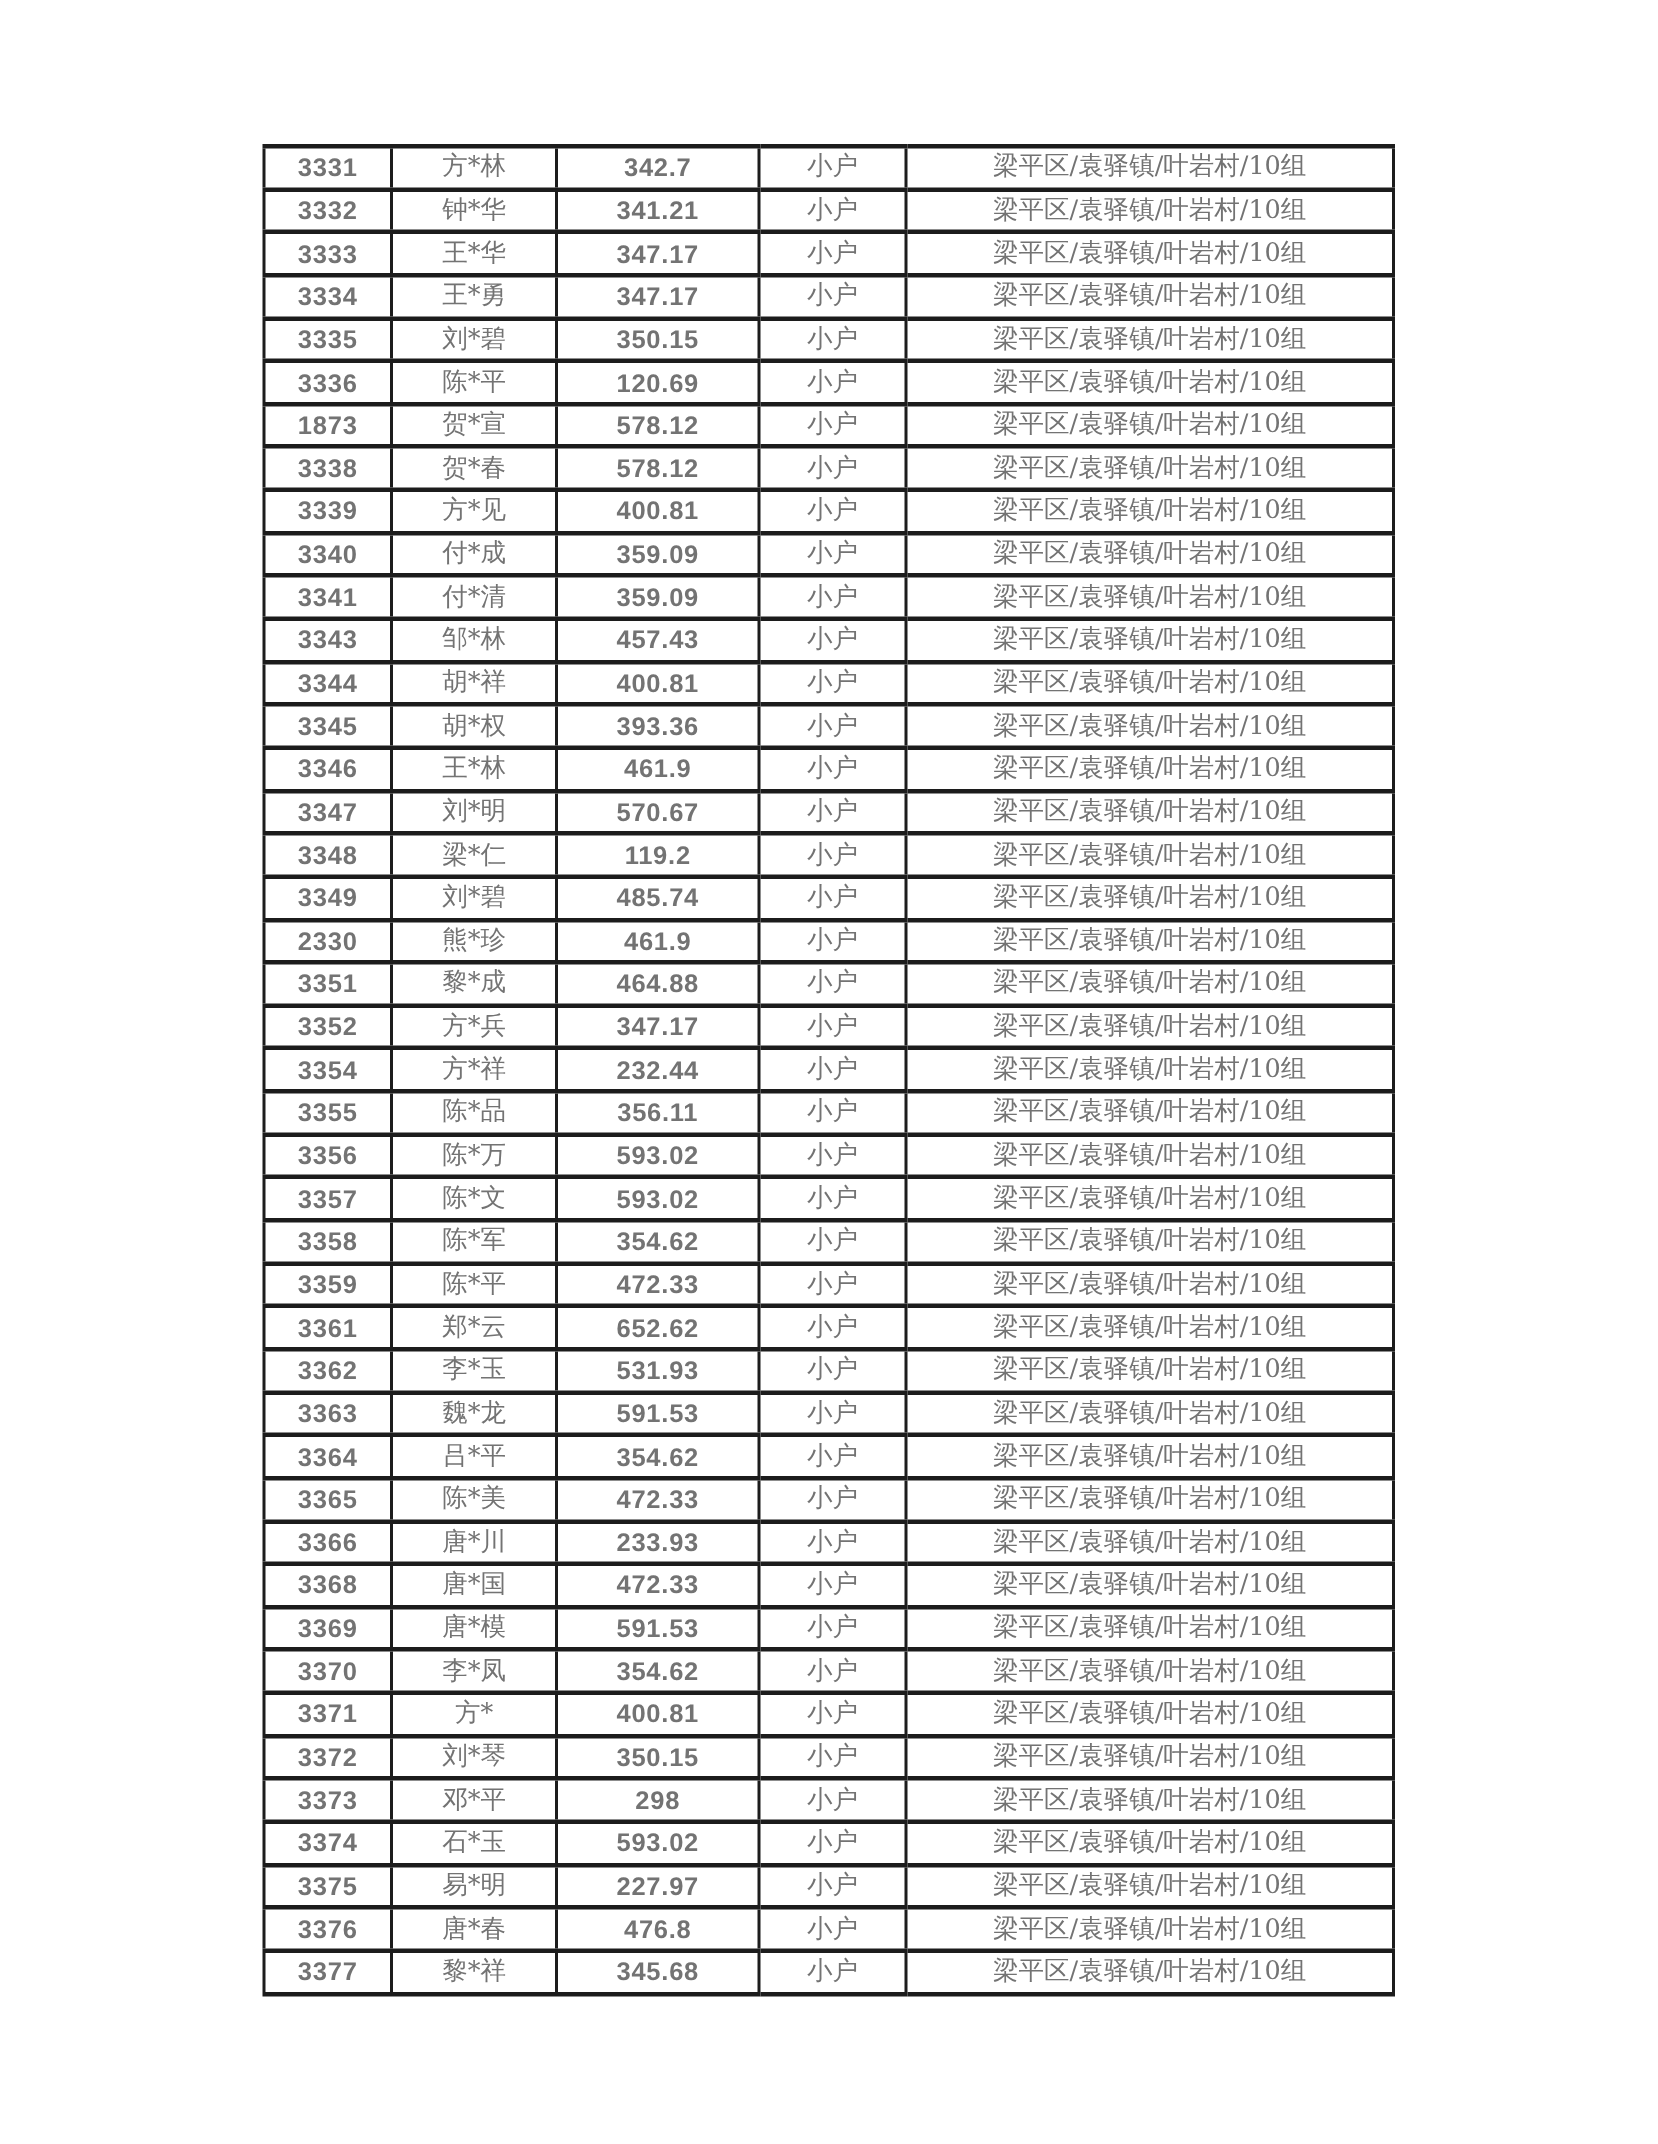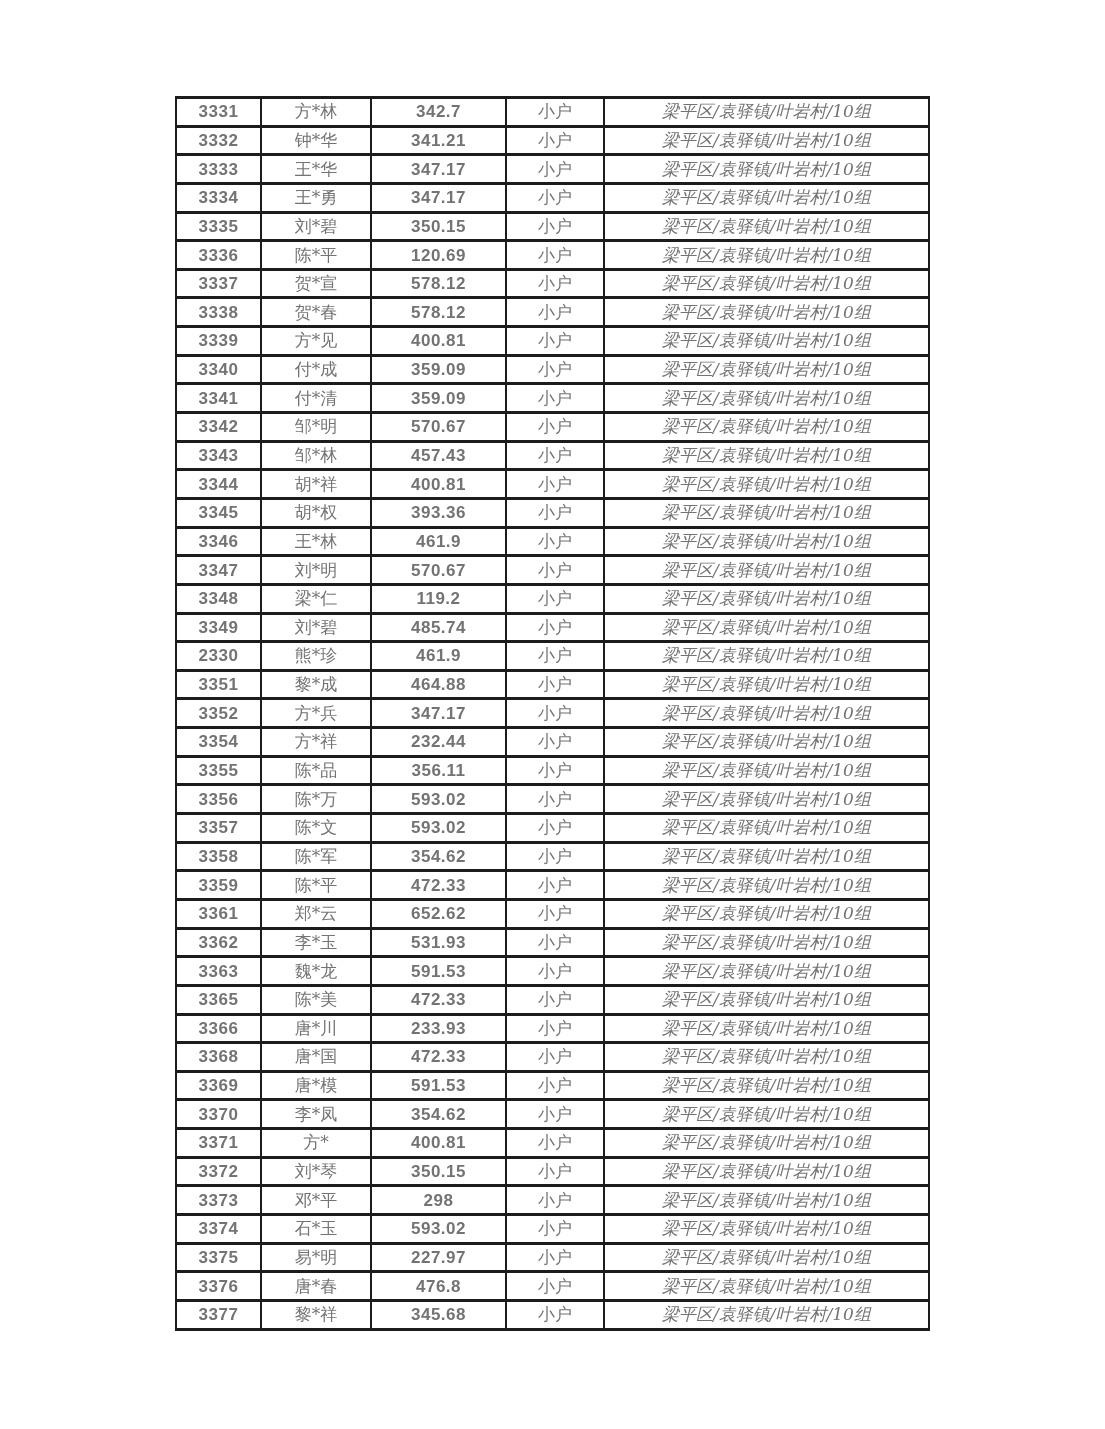--- a/index.html
+++ b/index.html
@@ -45,21 +45,20 @@
     font-size: 17px;
     letter-spacing: 0.5px;
   }
   td.col-name, td.col-category {
     font-family: "DejaVu Serif", "Liberation Serif", serif;
     font-size: 17px;
   }
   td.col-location {
     font-family: "DejaVu Serif", "Liberation Serif", serif;
     font-size: 17px;
-    font-style: italic;
   }
   col.c-id       { width: 85px;  }
   col.c-name     { width: 110px; }
   col.c-value    { width: 135px; }
   col.c-category { width: 98px;  }
   col.c-location { width: 325px; }
 </style>
 </head>
 <body>
 
@@ -109,21 +108,21 @@
           <td class="col-location">梁平区/袁驿镇/叶岩村/10组</td>
         </tr>
         <tr>
           <td class="col-id">3336</td>
           <td class="col-name">陈*平</td>
           <td class="col-value">120.69</td>
           <td class="col-category">小户</td>
           <td class="col-location">梁平区/袁驿镇/叶岩村/10组</td>
         </tr>
         <tr>
-          <td class="col-id">3337</td>
+          <td class="col-id">1873</td>
           <td class="col-name">贺*宣</td>
           <td class="col-value">578.12</td>
           <td class="col-category">小户</td>
           <td class="col-location">梁平区/袁驿镇/叶岩村/10组</td>
         </tr>
         <tr>
           <td class="col-id">3338</td>
           <td class="col-name">贺*春</td>
           <td class="col-value">578.12</td>
           <td class="col-category">小户</td>
@@ -144,27 +143,20 @@
           <td class="col-location">梁平区/袁驿镇/叶岩村/10组</td>
         </tr>
         <tr>
           <td class="col-id">3341</td>
           <td class="col-name">付*清</td>
           <td class="col-value">359.09</td>
           <td class="col-category">小户</td>
           <td class="col-location">梁平区/袁驿镇/叶岩村/10组</td>
         </tr>
         <tr>
-          <td class="col-id">3342</td>
-          <td class="col-name">邹*明</td>
-          <td class="col-value">570.67</td>
-          <td class="col-category">小户</td>
-          <td class="col-location">梁平区/袁驿镇/叶岩村/10组</td>
-        </tr>
-        <tr>
           <td class="col-id">3343</td>
           <td class="col-name">邹*林</td>
           <td class="col-value">457.43</td>
           <td class="col-category">小户</td>
           <td class="col-location">梁平区/袁驿镇/叶岩村/10组</td>
         </tr>
         <tr>
           <td class="col-id">3344</td>
           <td class="col-name">胡*祥</td>
           <td class="col-value">400.81</td>
@@ -280,20 +272,27 @@
           <td class="col-id">3362</td>
           <td class="col-name">李*玉</td>
           <td class="col-value">531.93</td>
           <td class="col-category">小户</td>
           <td class="col-location">梁平区/袁驿镇/叶岩村/10组</td>
         </tr>
         <tr>
           <td class="col-id">3363</td>
           <td class="col-name">魏*龙</td>
           <td class="col-value">591.53</td>
+          <td class="col-category">小户</td>
+          <td class="col-location">梁平区/袁驿镇/叶岩村/10组</td>
+        </tr>
+        <tr>
+          <td class="col-id">3364</td>
+          <td class="col-name">吕*平</td>
+          <td class="col-value">354.62</td>
           <td class="col-category">小户</td>
           <td class="col-location">梁平区/袁驿镇/叶岩村/10组</td>
         </tr>
         <tr>
           <td class="col-id">3365</td>
           <td class="col-name">陈*美</td>
           <td class="col-value">472.33</td>
           <td class="col-category">小户</td>
           <td class="col-location">梁平区/袁驿镇/叶岩村/10组</td>
         </tr>

